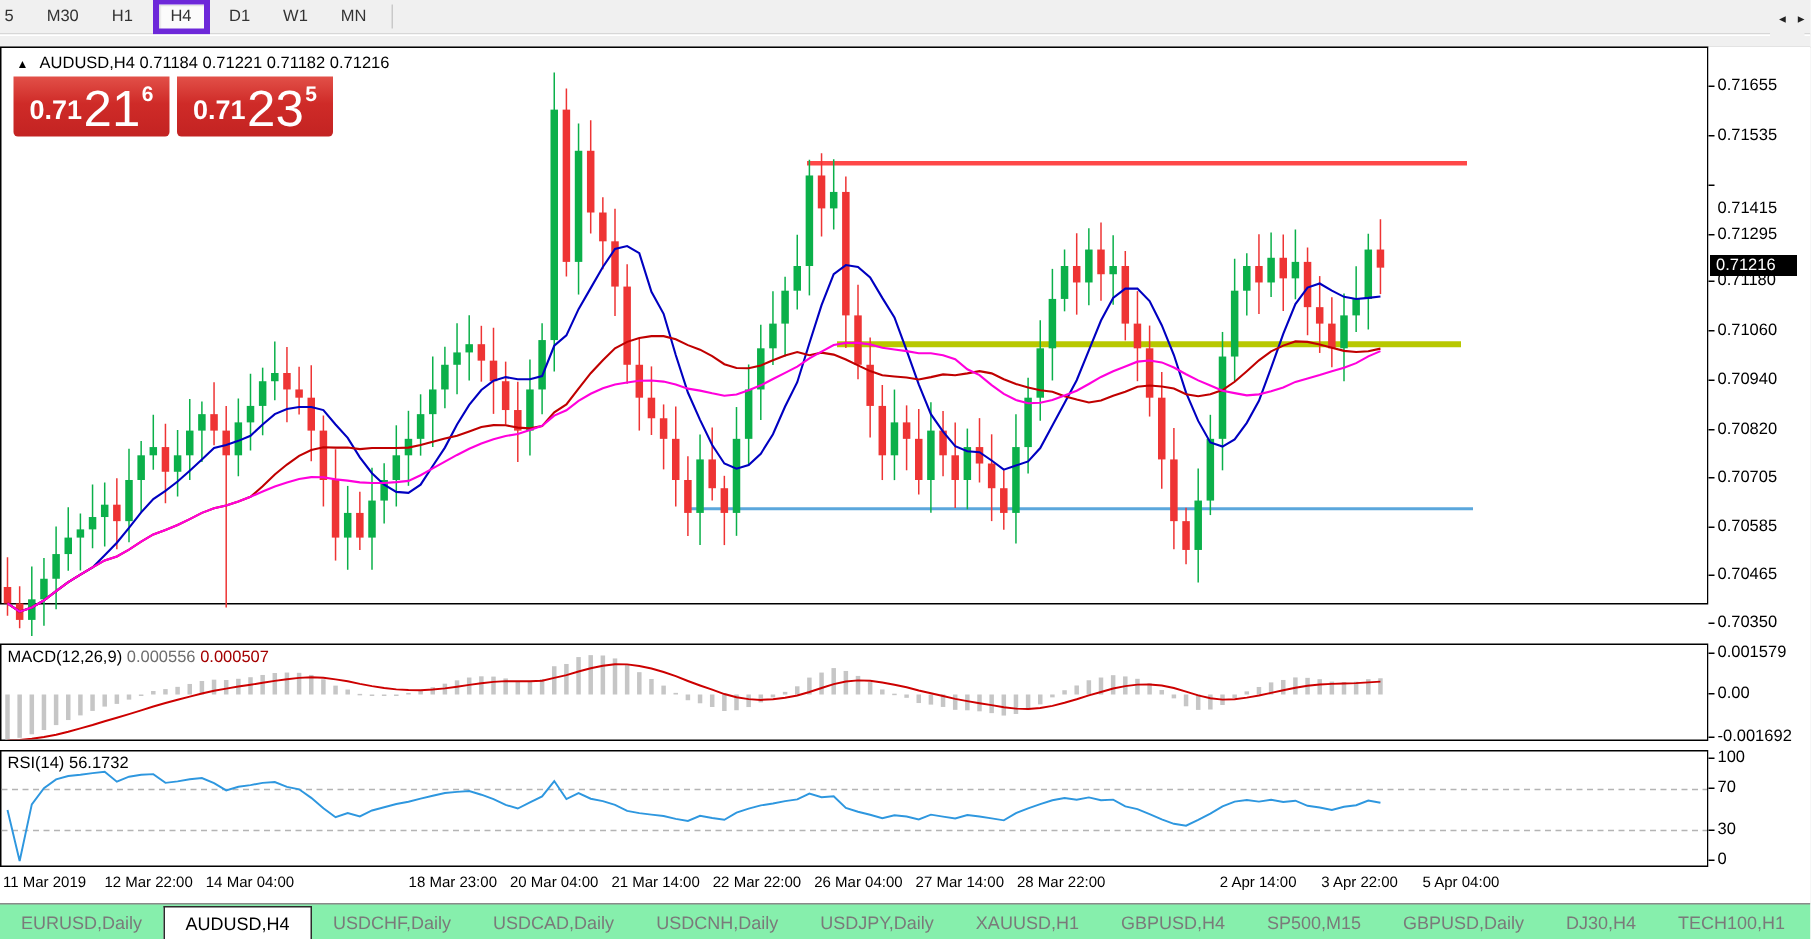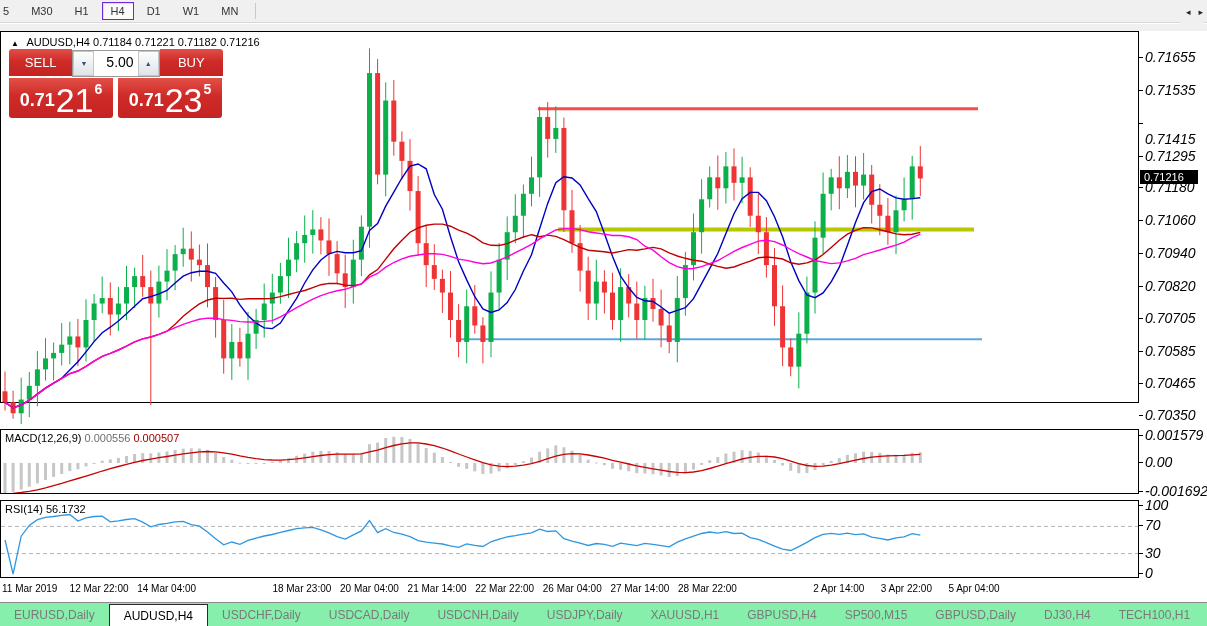--- a/index.html
+++ b/index.html
@@ -1,38 +1,38 @@
 <!DOCTYPE html>
 <html><head>
 <meta charset="utf-8">
 <style>
   html,body{margin:0;padding:0;background:#f0f0f0;font-family:"Liberation Sans",sans-serif;}
   #app{position:relative;width:1207px;height:626px;background:#fff;overflow:hidden;}
   
   #toolbar{position:absolute;left:0;top:0;width:1207px;height:22px;background:#f0f0f0;
     border-bottom:1px solid #d7d7d7;display:flex;align-items:center;}
   .tf-btn{font-size:11px;color:#333;padding:2px 8px;margin:0 2px;border:1px solid transparent;cursor:default;}
-  .tf-btn.active{background:#fbfbfb;border:1px solid #6d28d9;box-shadow:inset 1px 1px 1px #ddd;}
+  .tf-btn.active{background:#fbfbfb;border:4px solid #6d28d9;box-shadow:inset 1px 1px 1px #ddd;}
   #tb-sep{width:1px;height:16px;background:#c9c9c9;margin-left:6px;}
   #groove{position:absolute;left:0;top:23px;width:1207px;height:7px;background:#f0f0f0;
     border-top:1px solid #fff;border-bottom:1px solid #9c9c9c;}
   
   .panel{position:absolute;background:#fff;border:1px solid #000;box-sizing:border-box;}
   #main-panel{left:0;top:31px;width:1139px;height:372px;}
   #macd-panel{left:0;top:429px;width:1139px;height:65px;}
   #rsi-panel{left:0;top:500px;width:1139px;height:78px;}
   .panel svg{position:absolute;left:0;top:0;}
   .ind-label{position:absolute;left:4px;top:2px;font-size:11px;color:#000;white-space:nowrap;z-index:3;}
   .ind-label .v1{color:#6e6e6e;} .ind-label .v2{color:#a40000;}
   
   #chart-header{position:absolute;left:10px;top:4px;font-size:11px;color:#000;z-index:3;white-space:nowrap;}
   #chart-header .tri{font-size:8px;margin-right:5px;}
   
   #axis-col{position:absolute;left:1139px;top:31px;width:68px;height:570px;background:#fff;}
-  .axis-lbl{position:absolute;left:6px;font-size:14px;color:#000;height:12px;line-height:12px;white-space:nowrap;font-style:italic;}
+  .axis-lbl{position:absolute;left:6px;font-size:11px;color:#000;height:12px;line-height:12px;white-space:nowrap;}
   .axis-tick{position:absolute;left:0;width:4px;height:1px;background:#000;}
   #cur-price{position:absolute;left:1px;width:54px;height:14px;background:#000;color:#fff;
     font-size:11px;line-height:14px;text-align:left;padding-left:4px;z-index:4;}
   
   #time-axis{position:absolute;left:0;top:578px;width:1139px;height:24px;background:#fff;text-align:right;}
   .time-lbl{position:absolute;top:5px;font-size:10px;color:#000;white-space:nowrap;}
   
   #trade{position:absolute;left:8px;top:17px;width:214px;z-index:5;}
   #trade .row1{display:flex;height:27px;}
   .redgrad{background:linear-gradient(180deg,#e25048 0%,#cf2b28 45%,#c32322 100%);color:#fff;}
@@ -79,29 +79,20 @@
     <div id="chart-header">
       <span class="tri">▲</span>
       <span>AUDUSD,H4</span>
       <span>0.71184</span>
       <span>0.71221</span>
       <span>0.71182</span>
       <span>0.71216</span>
     </div>
 
     <div id="trade">
-      <div class="row1">
-        <div id="sell-btn" class="redgrad">SELL</div>
-        <div id="vol-box">
-          <div class="spin-btn">▼</div>
-          <div id="vol-val">5.00</div>
-          <div class="spin-btn">▲</div>
-        </div>
-        <div id="buy-btn" class="redgrad">BUY</div>
-      </div>
       <div class="row2">
         <div class="quote redgrad">
           <span class="small">0.71</span>
           <span class="big">21</span>
           <span class="sup">6</span>
         </div>
         <div class="quote redgrad">
           <span class="small">0.71</span>
           <span class="big">23</span>
           <span class="sup">5</span>

